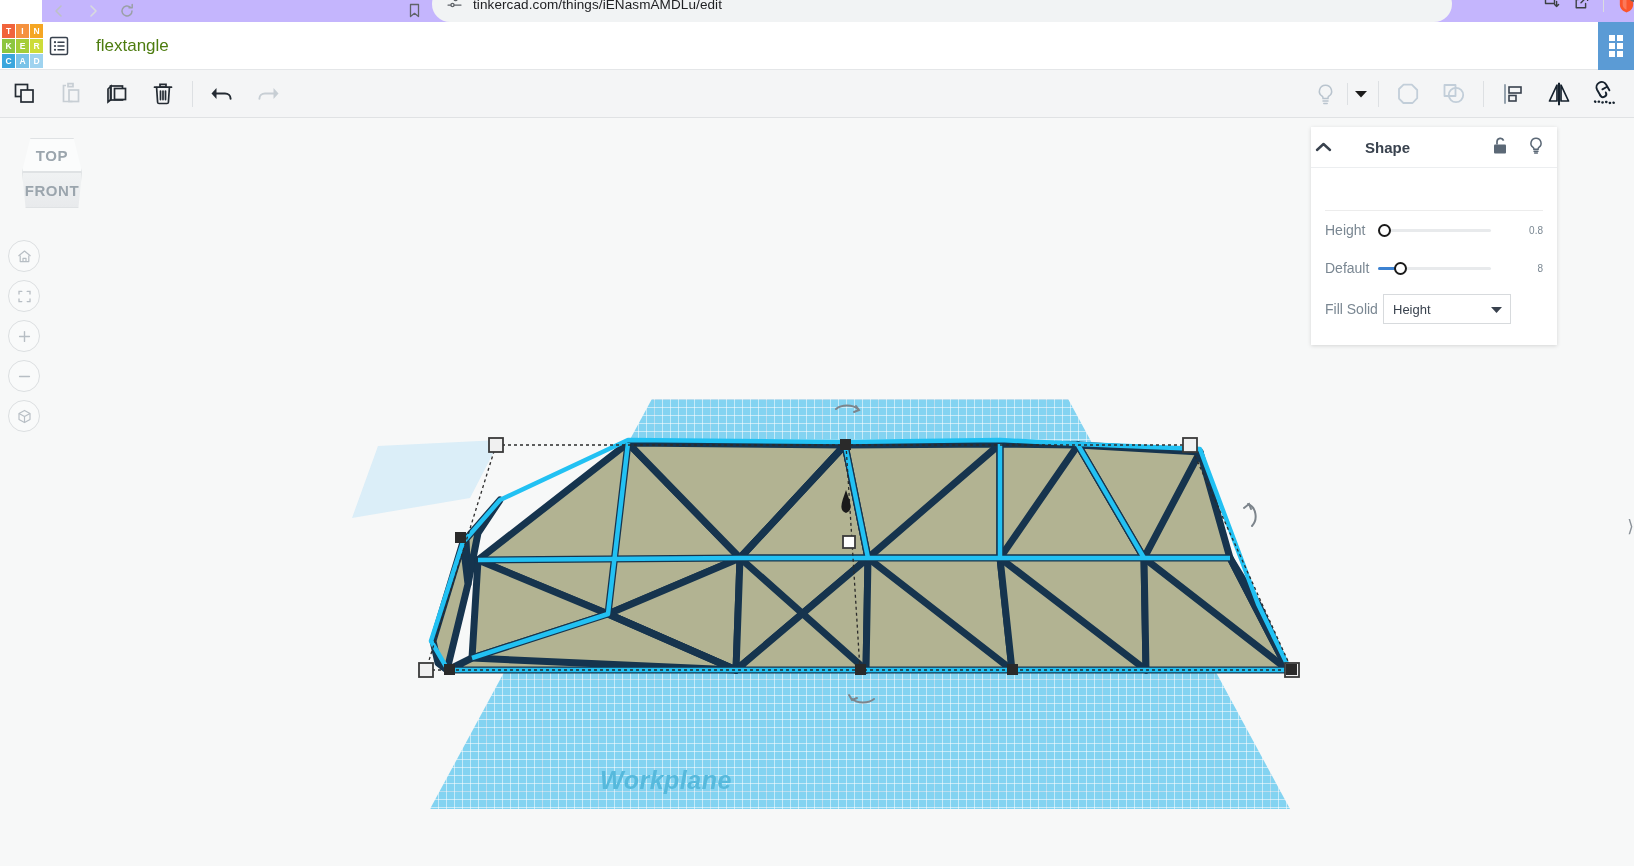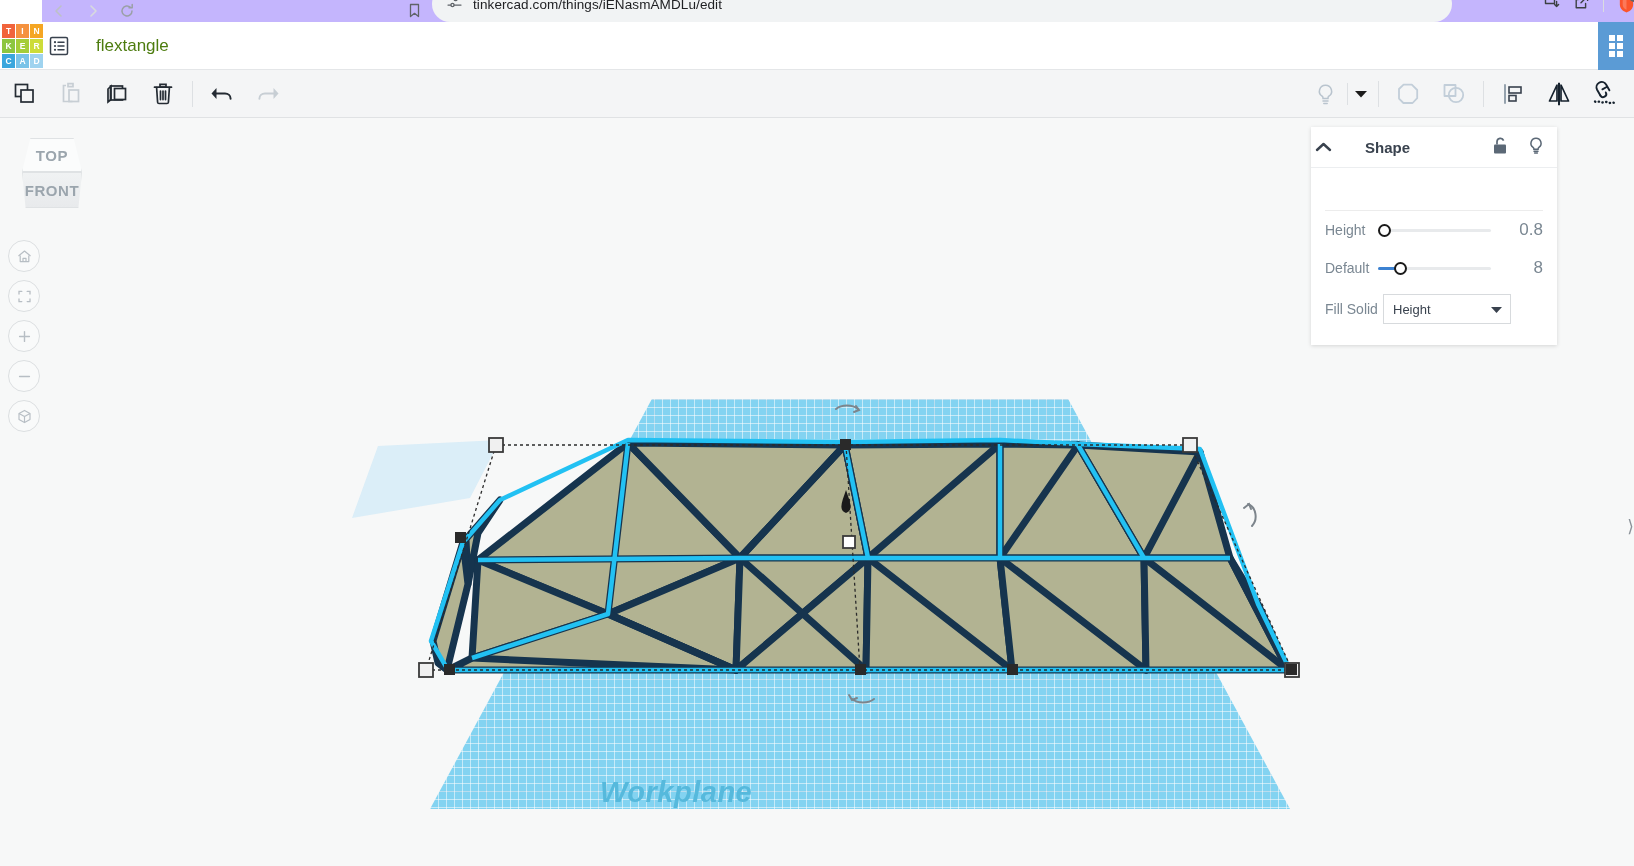--- a/index.html
+++ b/index.html
@@ -124,22 +124,22 @@
     background-image:
       linear-gradient(to right, rgba(255,255,255,.55) 1px, transparent 1px),
       linear-gradient(to bottom, rgba(255,255,255,.55) 1px, transparent 1px),
       linear-gradient(to right, rgba(41,128,185,.45) 1px, transparent 1px),
       linear-gradient(to bottom, rgba(41,128,185,.45) 1px, transparent 1px);
     background-size: 8px 8px, 8px 8px, 56px 56px, 56px 56px;
     clip-path: polygon(25.8% 0%, 74.2% 0%, 100% 100%, 0% 100%);
     opacity: .85;
   }
   .wp-label {
-    position: absolute; left: 170px; bottom: 0;
-    font-size: 29px; font-weight: bold; font-style: italic;
+    position: absolute; left: 170px; bottom: 14px;
+    font-size: 25px; font-weight: bold; font-style: italic;
     color: #56b9dc; letter-spacing: .5px;
   }
 
   .model-svg { position: absolute; left: 0; top: 0; width: 1634px; height: 748px; }
 
   
   .shape-panel {
     position: absolute; left: 1311px; top: 127px; width: 246px;
     background: #ffffff; box-shadow: 0 1px 4px rgba(0,0,0,.14);
   }
@@ -172,21 +172,21 @@
 
   .prop-row { display: flex; align-items: center; height: 38px; }
   .prop-label { width: 58px; font-size: 14px; color: #7a8792; }
   .slider-wrap { position: relative; width: 122px; height: 14px; display: flex; align-items: center; }
   .slider-track { position: absolute; left: 0; right: 0; height: 3px; background: #e8eaec; border-radius: 2px; }
   .slider-fill { position: absolute; left: 0; height: 3px; background: #3c82d2; border-radius: 2px; }
   .slider-knob {
     position: absolute; width: 13px; height: 13px; border-radius: 50%;
     background: #ffffff; border: 2px solid #1a1a1a;
   }
-  .prop-val { width: 46px; text-align: right; font-size: 17px; color: #7a8792; margin-left: 10px; }
+  .prop-val { width: 46px; text-align: right; font-size: 10px; color: #7a8792; margin-left: 10px; }
 
   .fm-row { display: flex; align-items: center; height: 44px; }
   .fm-select {
     width: 128px; height: 30px; border: 1px solid #d7dadd; background: #fff;
     display: flex; align-items: center; padding: 0 9px; position: relative;
     font-size: 13px; color: #39424e;
   }
   .fm-caret { position: absolute; right: 8px; top: 50%; transform: translateY(-50%); color: #39424e; }
 
   .edge-collapse {

